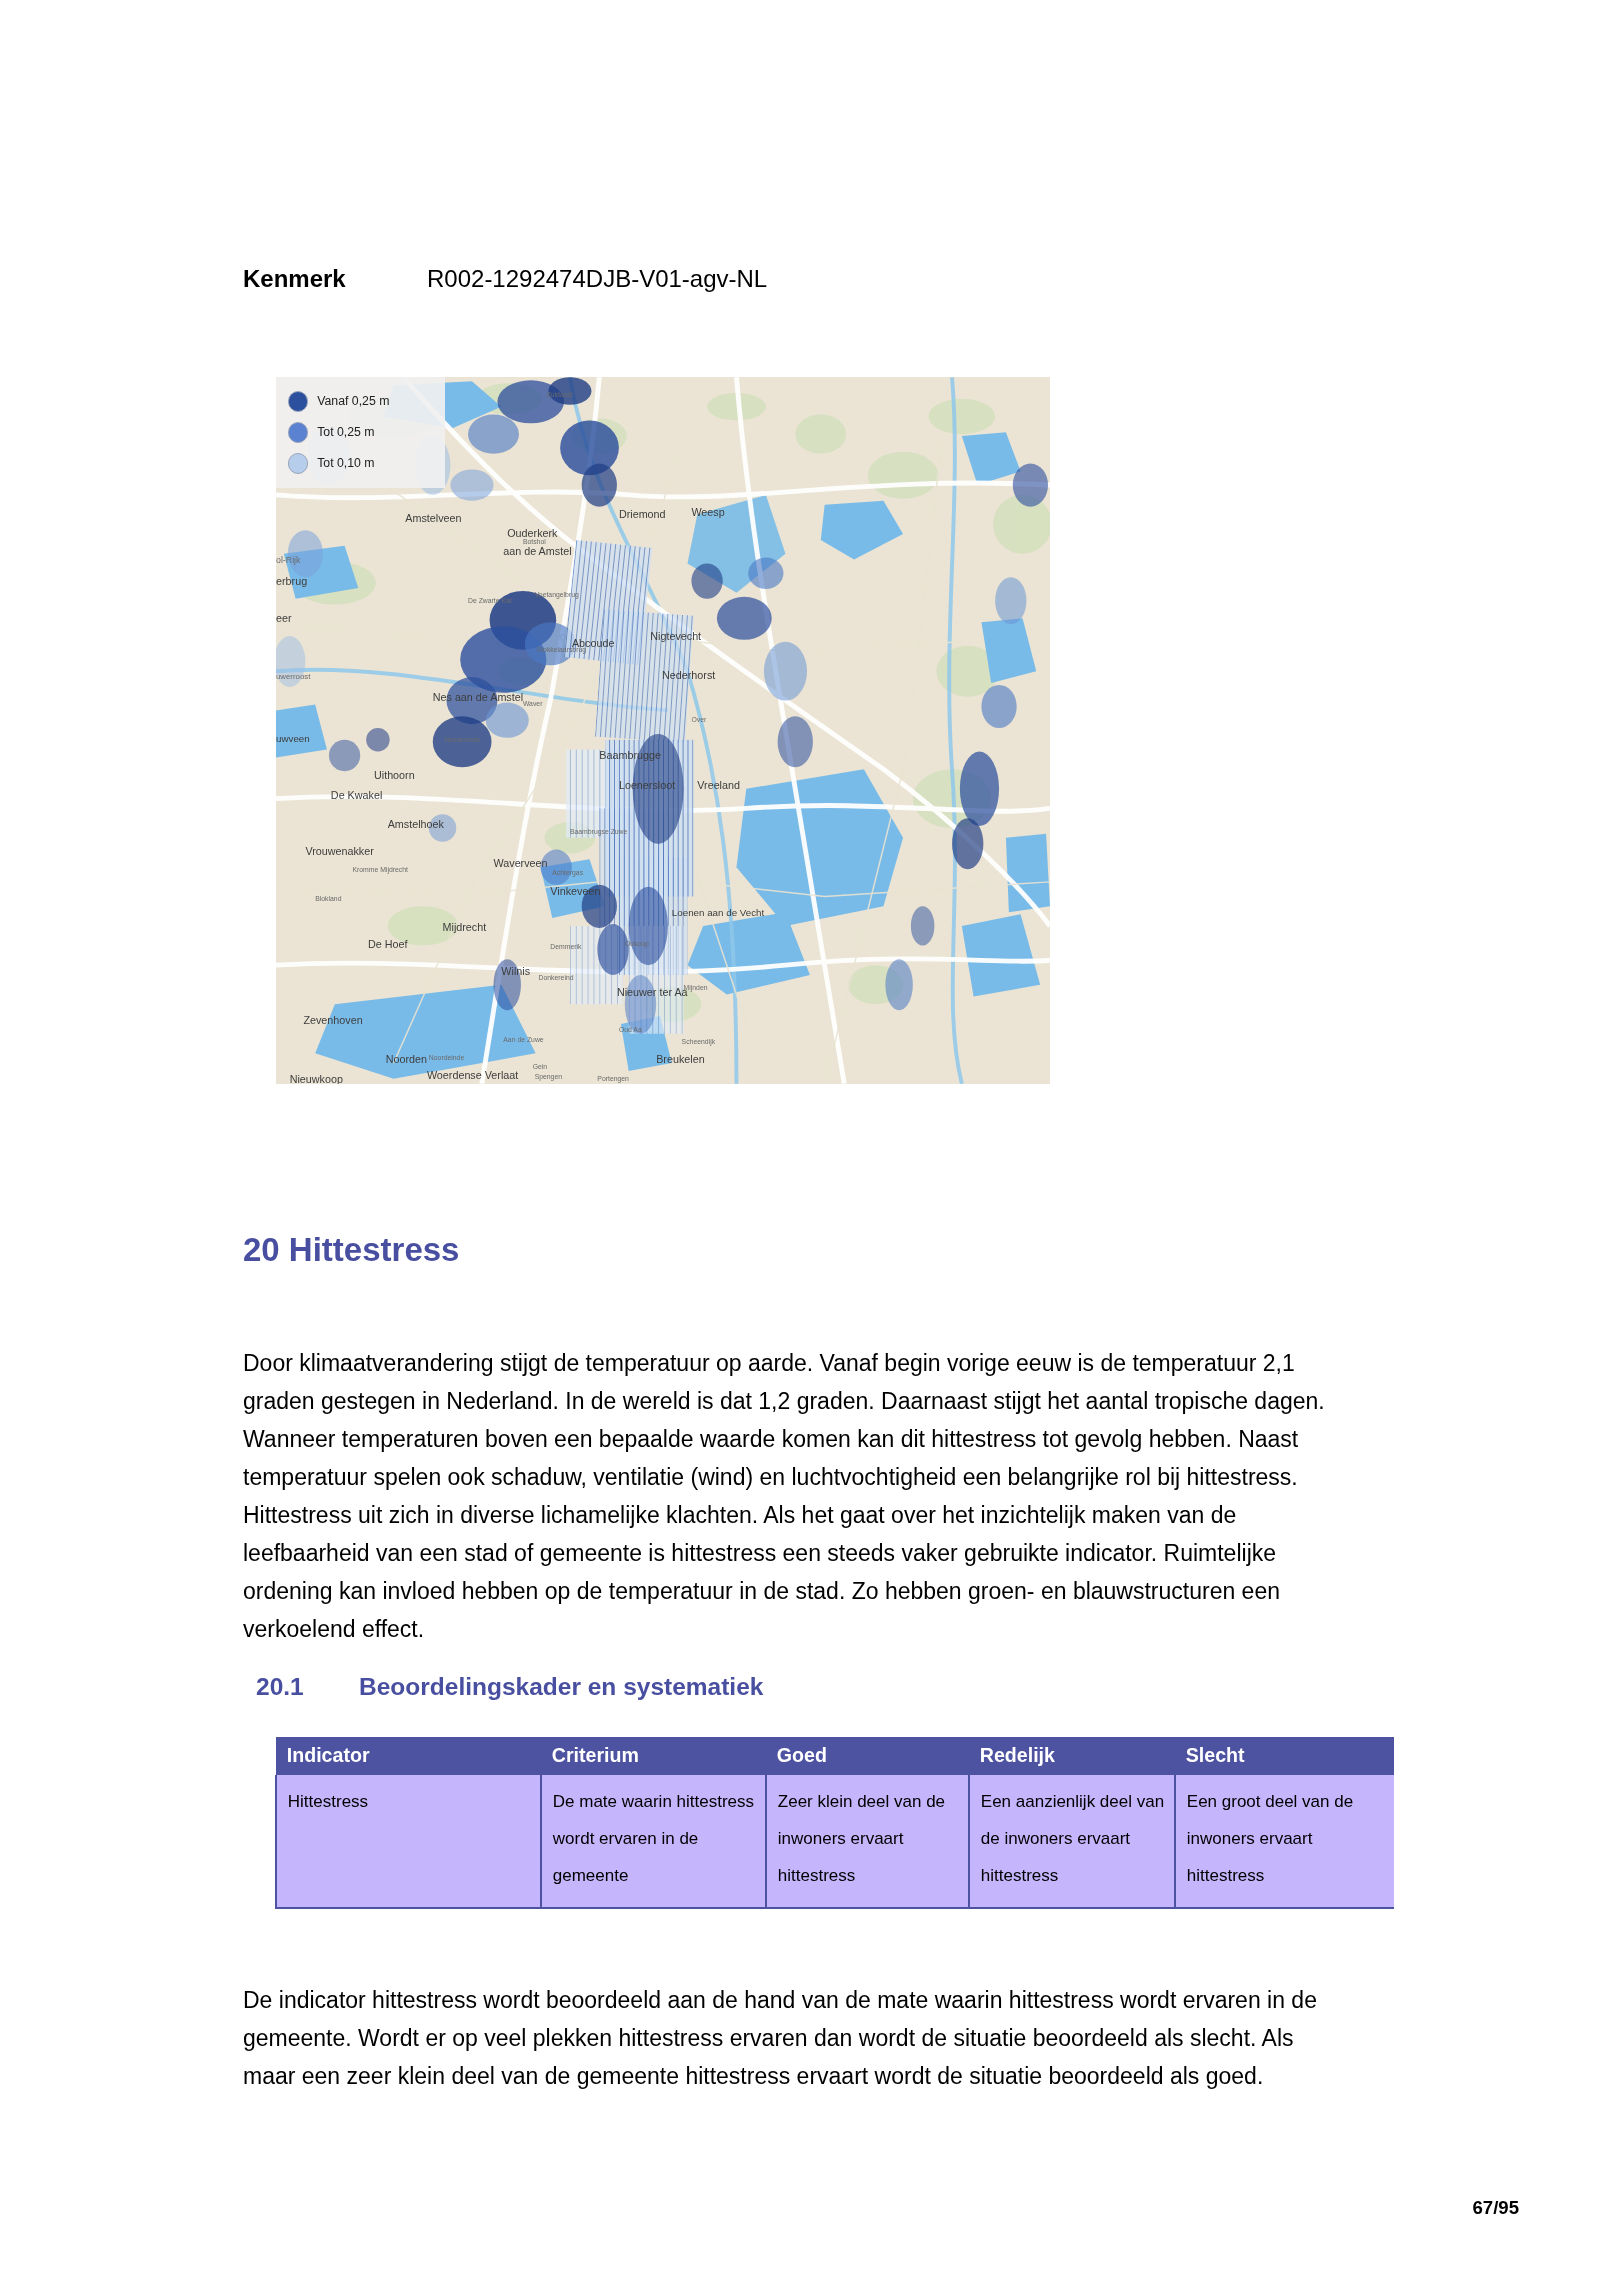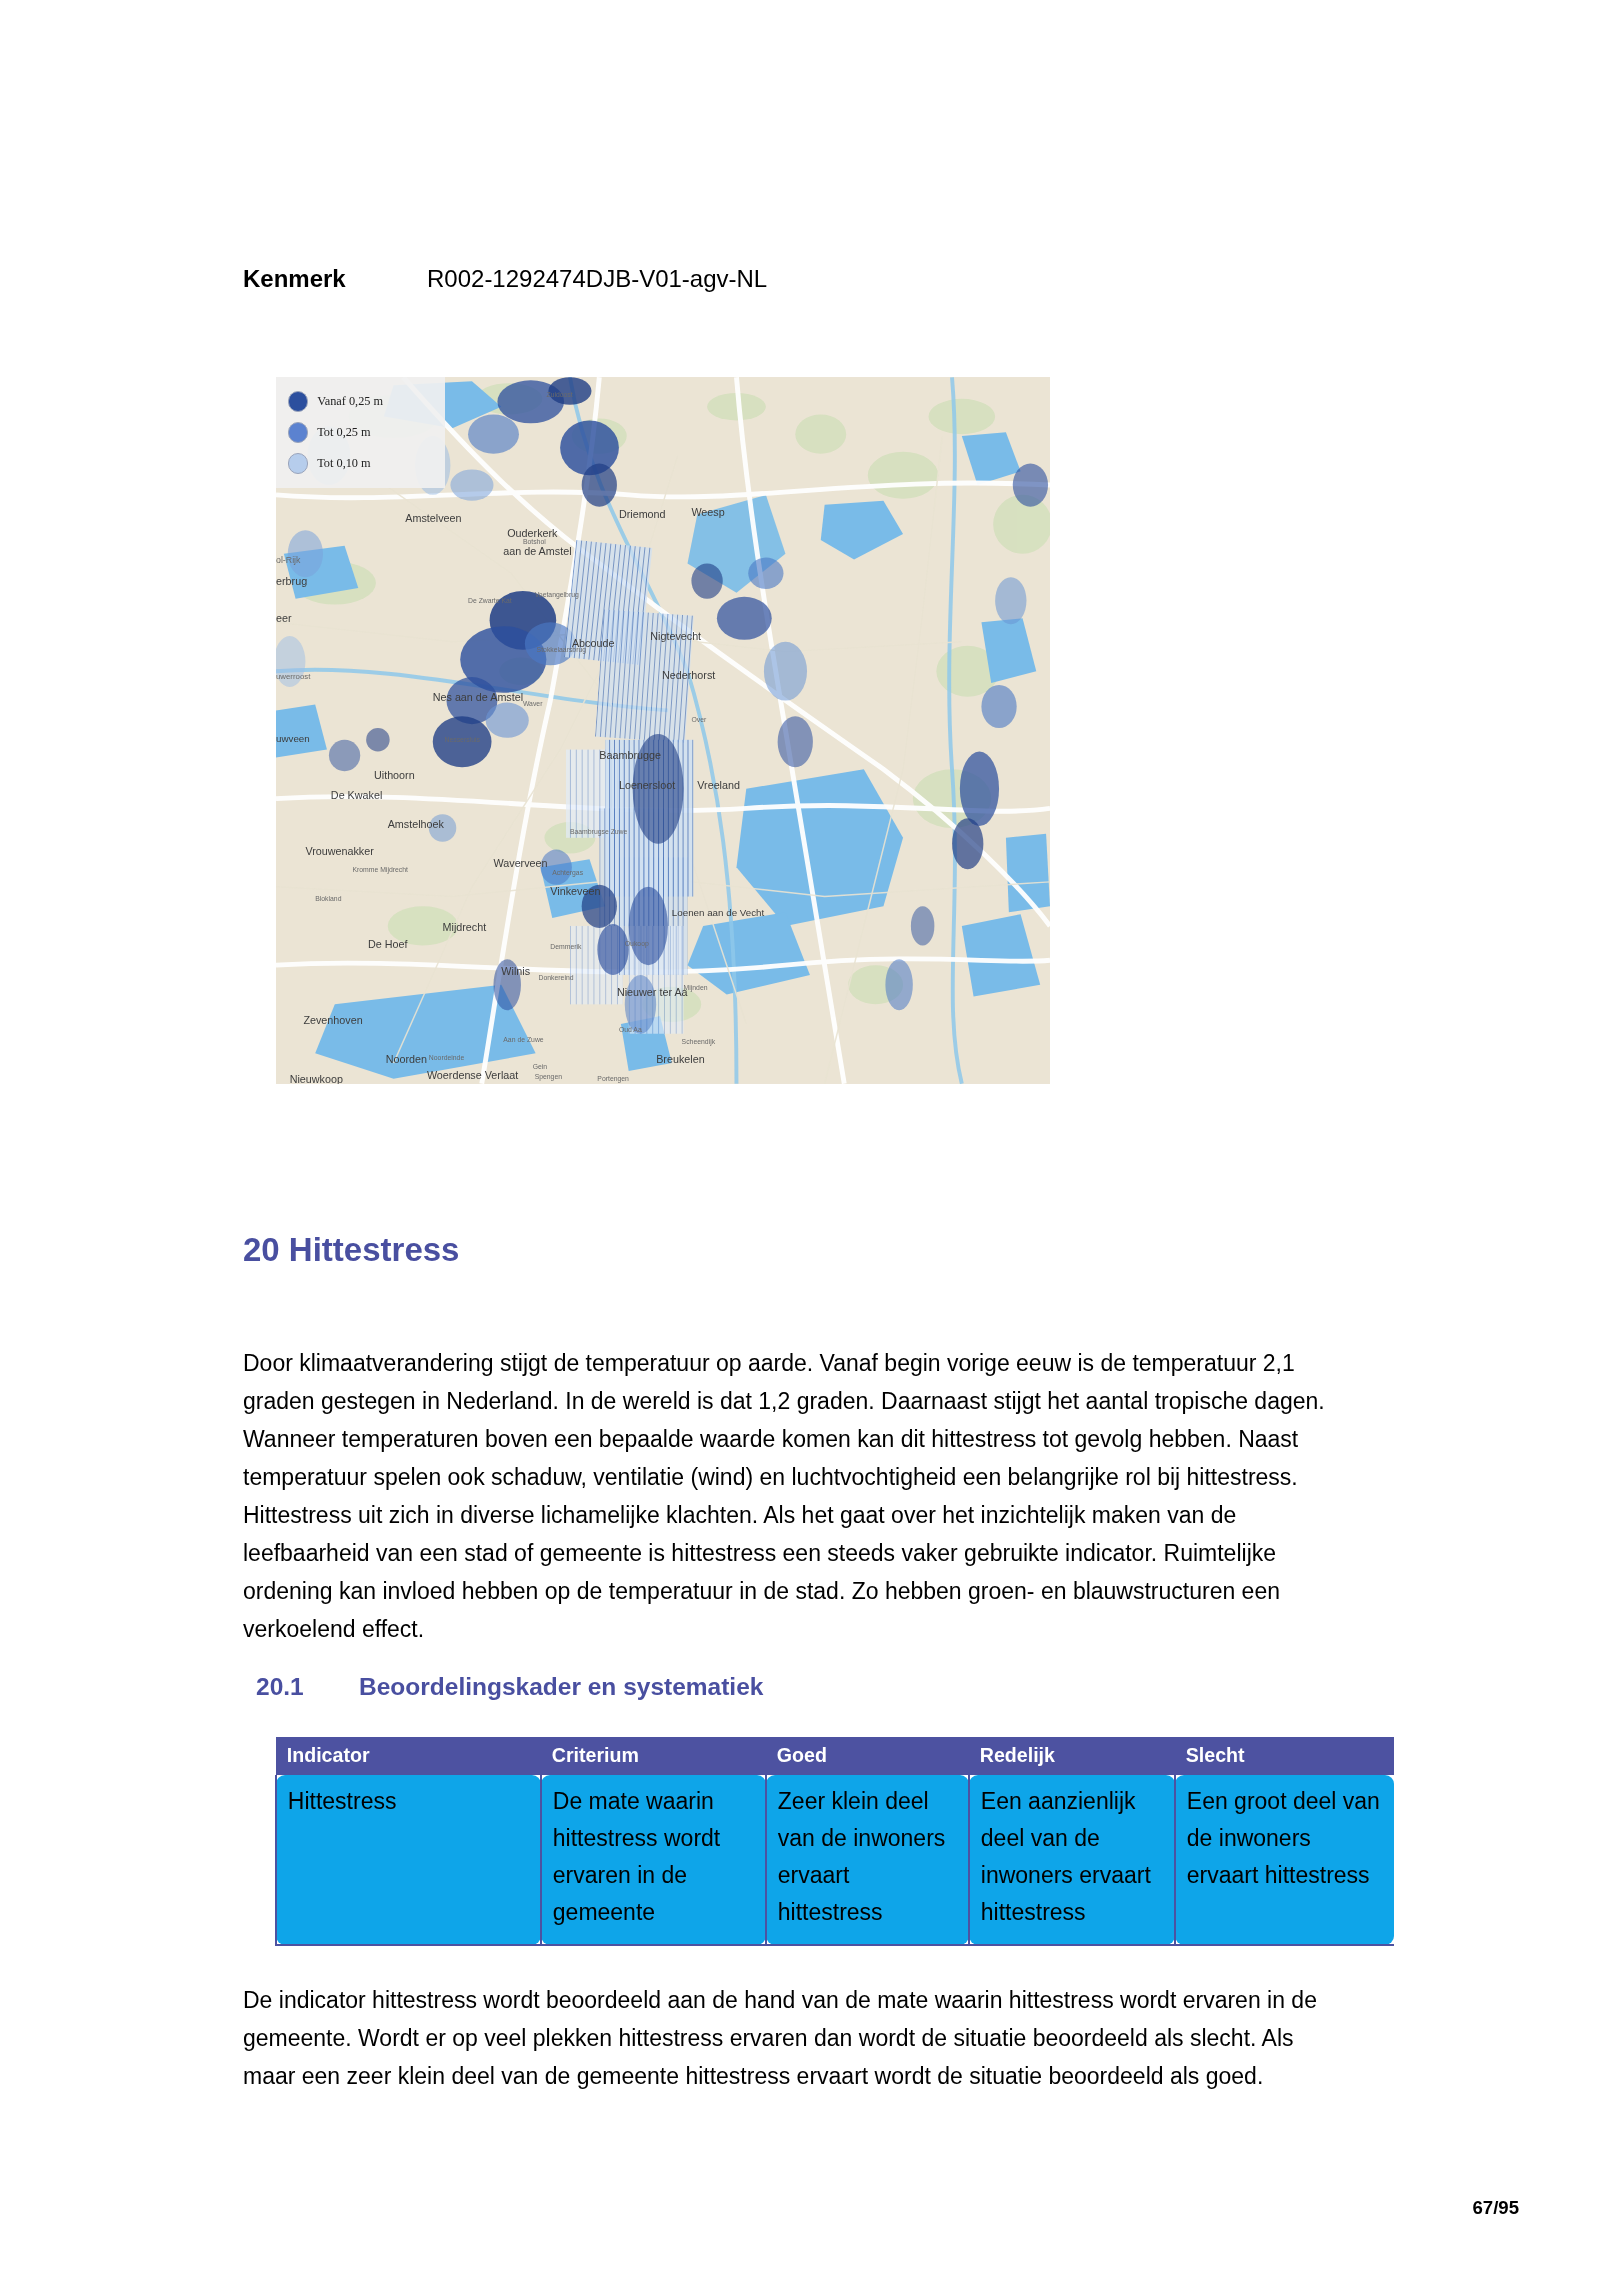--- a/index.html
+++ b/index.html
@@ -86,21 +86,20 @@
     width: 20.6px; height: 20.6px;
     border-radius: 50%;
     border: 1px solid #9aa4bb;
     box-sizing: border-box;
     flex: none;
   }
   .legend-label {
     font-size: 12.3px;
     color: #222;
     white-space: nowrap;
-    font-family: Liberation Serif, serif;
   }
 
   .fig-caption {
     position: absolute;
     left: 243px;
     top: 1117px;
     width: 784px;
     font-size: 20px;
     line-height: 1.85;
     color: #000;
@@ -162,30 +161,29 @@
     color: #ffffff;
     font-size: 19.6px;
     font-weight: bold;
     text-align: left;
     padding: 6.9px 0 7.8px 10.8px;
     border: none;
     height: 29px;
     box-sizing: border-box;
   }
   table.kader tbody td {
-    font-size: 23px;
+    font-size: 17px;
     color: #000;
     vertical-align: top;
     padding: 8.8px 9.8px 12.7px 10.8px;
     line-height: 37px;
     border-left: 2px solid #4d52a1;
     border-bottom: 2.9px solid #4d52a1;
-    background: #0ea5e9;
+    background: #c4b5fd;
     box-sizing: border-box;
-    border-radius: 9px;
   }
   table.kader tbody td.first-col {
     border-left: 2px solid #4d52a1;
   }
   .col-ind { width: 265px; }
   .col-cri { width: 225px; }
   .col-goe { width: 203px; }
   .col-red { width: 206px; }
   .col-sle { width: 219px; }
 

